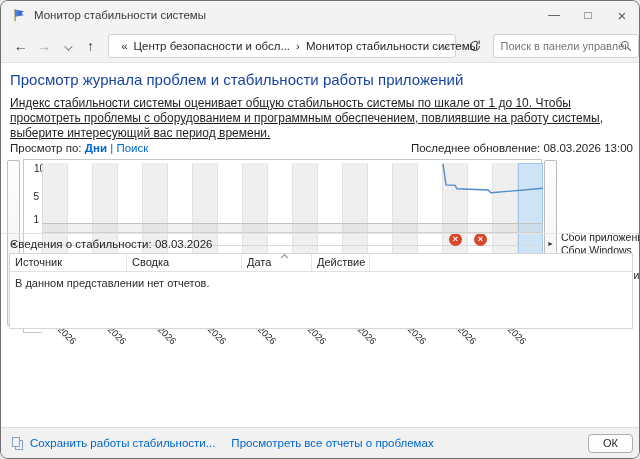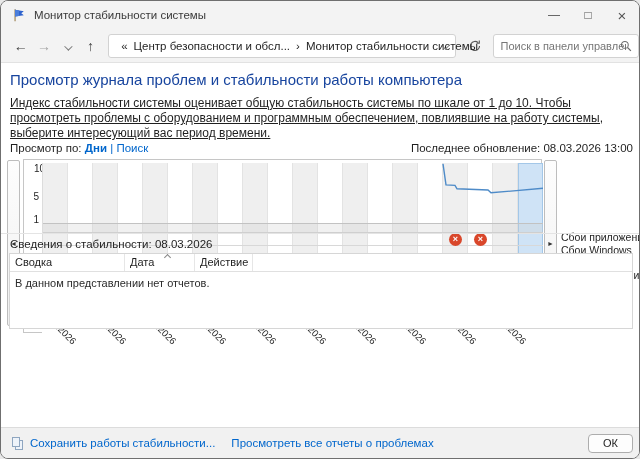--- a/index.html
+++ b/index.html
@@ -130,21 +130,21 @@
     <div class="searchbox">
       <input type="text" placeholder="Поиск в панели управления" style="">
       <svg class="search-ic" width="12" height="12" viewBox="0 0 16 16">
         <circle cx="6.5" cy="6.5" r="4.5" fill="none" stroke="#6b6b6b" stroke-width="1.4"></circle>
         <path d="M10 10 L14.5 14.5" stroke="#6b6b6b" stroke-width="1.6"></path>
       </svg>
     </div>
   </div>
 
   <div class="content">
-    <div class="page-heading">Просмотр журнала проблем и стабильности работы компьютера</div>
+    <div class="page-heading">Просмотр журнала проблем и стабильности работы приложений</div>
     <div class="page-desc">Индекс стабильности системы оценивает общую стабильность системы по шкале от 1 до 10. Чтобы просмотреть проблемы с оборудованием и программным обеспечением, повлиявшие на работу системы, выберите интересующий вас период времени.</div>
 
     <div class="viewby">
       <span>Просмотр по:</span>
       <a href="#" class="sel">Дни</a>
       <span class="sep">|</span>
       <a href="#">Поиск</a>
     </div>
     <div class="last-update">Последнее обновление: 08.03.2026 13:00</div>
 
@@ -223,20 +223,21 @@
           <div class="leg-item" style="top: 109.5px;">Предупреждения</div>
           <div class="leg-item" style="top: 122px;">Сведения</div>
         </div>
     </div>
 
     <div class="details-divider"></div>
     <div class="details-label">Сведения о стабильности: 08.03.2026</div>
 
     <div class="rtable">
       <div class="thead">
+        <div class="th" style="width:117px;">Источник</div>
         <div class="th" style="width:115px;">Сводка</div>
         <div class="th" style="width:70px;"><span>Дата</span><span class="sort-chev"></span></div>
         <div class="th" style="width:58px;">Действие</div>
         <div class="th" style="flex:1; border-right:0;"></div>
       </div>
       <div class="empty-msg">В данном представлении нет отчетов.</div>
     </div>
   </div>
 
   <div class="footer">

